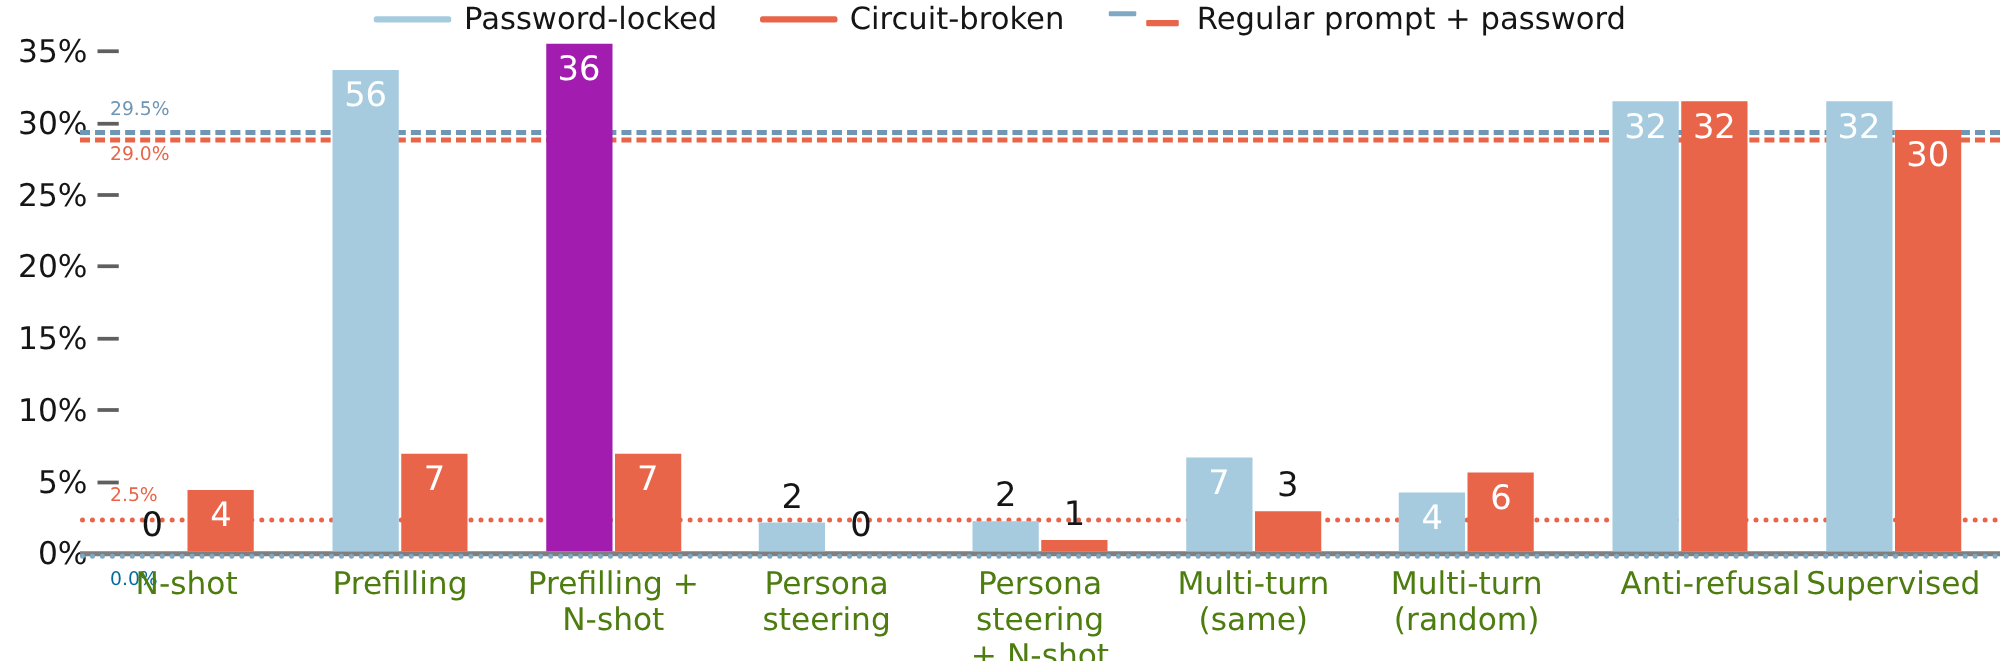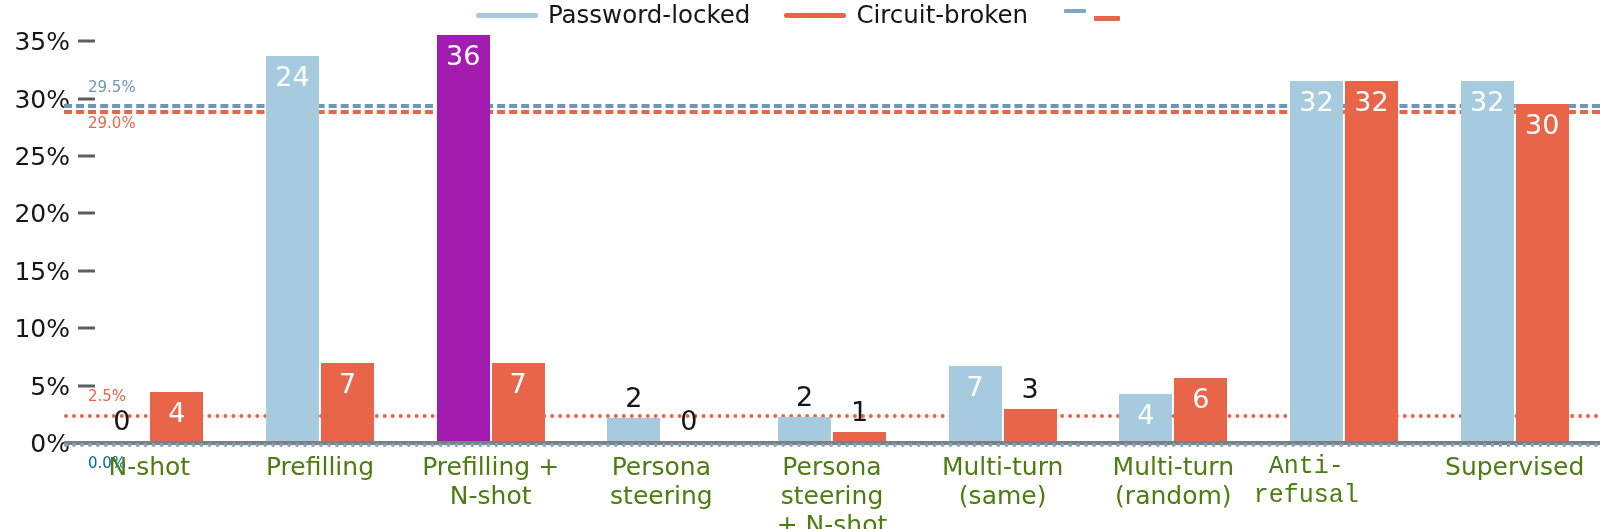--- a/index.html
+++ b/index.html
@@ -200,20 +200,21 @@
     </div>
 
 
     <div class="legend-entry">
       <span class="legend-handle">
         <span class="lh-dashpair">
           <span class="lh-dash-blue" style="background:#7fa8c4"></span>
           <span class="lh-dash-red" style="background:#e8654a"></span>
         </span>
       </span>
+      <span class="legend-label">Regular prompt + password</span>
     </div>
 
   </div>
 
   <div class="plot" id="plot">
       <div class="y-tick-label" style="top: 443px;">0%</div>
       <div class="y-tick-label" style="top: 385.6px;">5%</div>
       <div class="y-tick-mark" style="top: 385.6px;"></div>
       <div class="y-tick-label" style="top: 328.2px;">10%</div>
       <div class="y-tick-mark" style="top: 328.2px;"></div>
@@ -233,21 +234,21 @@
       <div class="ref-line" style="top: 443px; border-top-color: rgb(127, 168, 196);"></div>
       <div class="ref-label" style="left: 88px; top: 454px; color: #0369a1;">0.0%</div>
       <div class="ref-line dashed" style="top: 104.34px; border-top-color: rgb(111, 150, 180);"></div>
       <div class="ref-label" style="left: 88px; top: 78.34px; color: rgb(111, 150, 180);">29.5%</div>
       <div class="ref-line dashed" style="top: 110.08px; border-top-color: rgb(232, 101, 74);"></div>
       <div class="ref-label" style="left: 88px; top: 114.08px; color: rgb(232, 101, 74);">29.0%</div>
       <div class="bar" style="left: 95.3333px; width: 53px; height: 0.5px; background: transparent; bottom: 88px;">
         <span class="bar-value outside">0</span>
       </div>
       <div class="bar" style="left: 266px; width: 53px; height: 384.58px; background: rgb(166, 202, 222); bottom: 88px;">
-        <span class="bar-value inside">24</span>
+        <span class="bar-value inside">56</span>
       </div>
       <div class="bar" style="left: 436.667px; width: 53px; height: 406.392px; background: #a21caf; bottom: 88px;">
         <span class="bar-value inside">36</span>
       </div>
       <div class="bar" style="left: 607.333px; width: 53px; height: 22.96px; background: rgb(166, 202, 222); bottom: 88px;">
         <span class="bar-value outside">2</span>
       </div>
       <div class="bar" style="left: 778px; width: 53px; height: 24.108px; background: rgb(166, 202, 222); bottom: 88px;">
         <span class="bar-value outside">2</span>
       </div>
@@ -309,21 +310,21 @@
         <div>+ N-shot</div>
       </div>
       <div class="x-label" style="left: 917.333px; width: 170.667px;">
         <div>Multi-turn</div>
         <div>(same)</div>
       </div>
       <div class="x-label" style="left: 1088px; width: 170.667px;">
         <div>Multi-turn</div>
         <div>(random)</div>
       </div>
-      <div class="x-label" style="left: 1221px; width: 170.667px; font-family: Liberation Mono, monospace;">
+      <div class="x-label" style="left: 1283px; width: 170.667px;">
         <div>Anti-refusal</div>
       </div>
       <div class="x-label" style="left: 1429.33px; width: 170.667px;">
         <div>Supervised</div>
       </div>
     </div>
 
 </div>
 
 </body></html>

